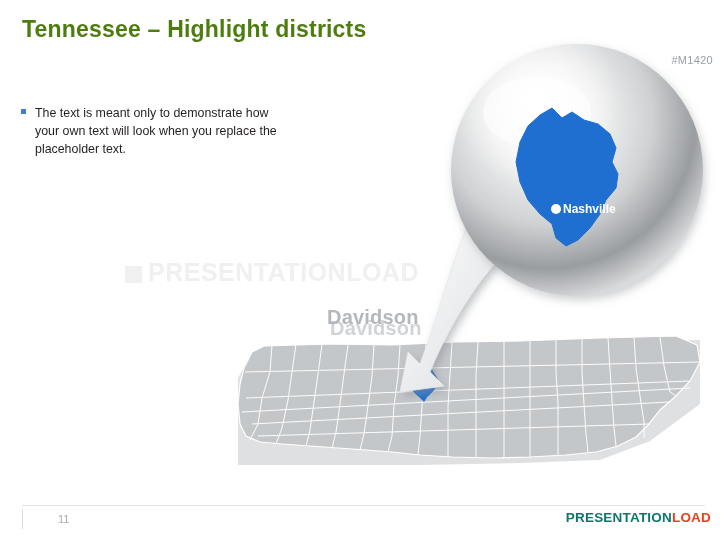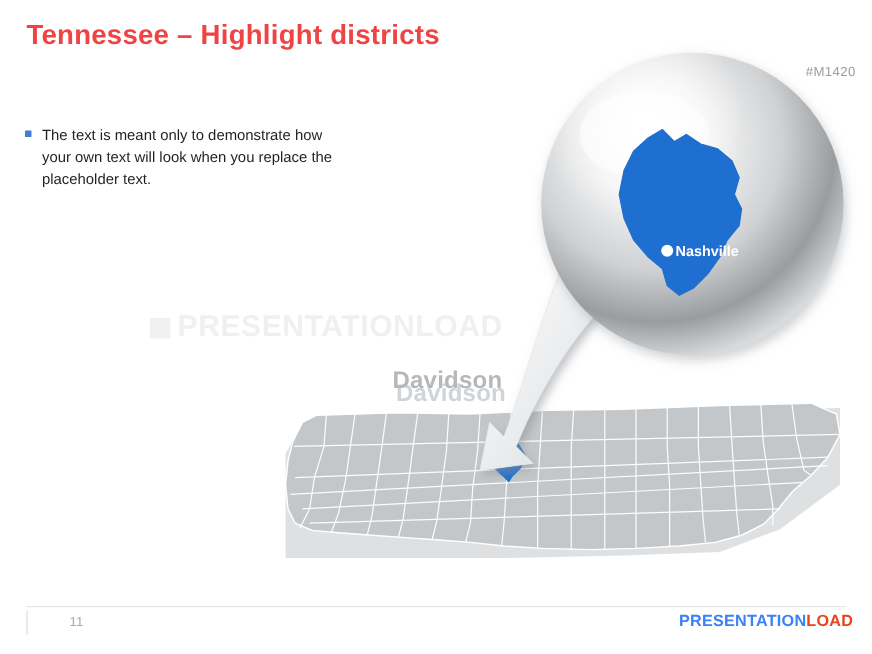--- a/index.html
+++ b/index.html
@@ -22,21 +22,21 @@
     background: #ffffff;
     overflow: hidden;
   }
   
   .slide-title {
     position: absolute;
     left: 22px;
     top: 16px;
     font-size: 23px;
     font-weight: bold;
-    color: #ef4444;
+    color: #4d7c0f;
     letter-spacing: 0.2px;
     white-space: nowrap;
   }
   .doc-code {
     position: absolute;
     right: 14px;
     top: 8px;
     font-size: 11px;
     color: #9aa0a4;
     letter-spacing: 0.3px;
@@ -154,21 +154,21 @@
     margin-left: 32px;
   }
   .brand {
     position: absolute;
     right: 16px;
     top: 510px;
     font-size: 13.5px;
     font-weight: bold;
     letter-spacing: 0.2px;
   }
-  .brand .b1 { color: #3b82f6; }
+  .brand .b1 { color: #0f766e; }
   .brand .b2 { color: #e8431f; }
   .left-rule {
     position: absolute;
     left: 22px;
     top: 509px;
     width: 1px;
     height: 20px;
     background: #dcdcdc;
   }
 </style>

